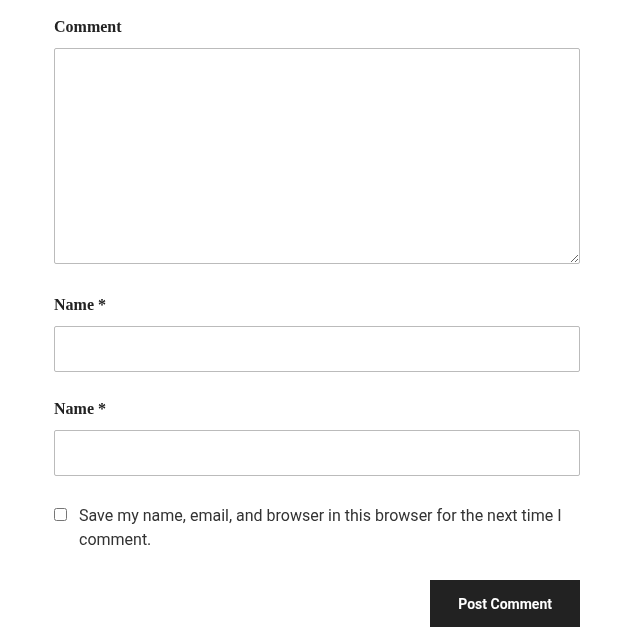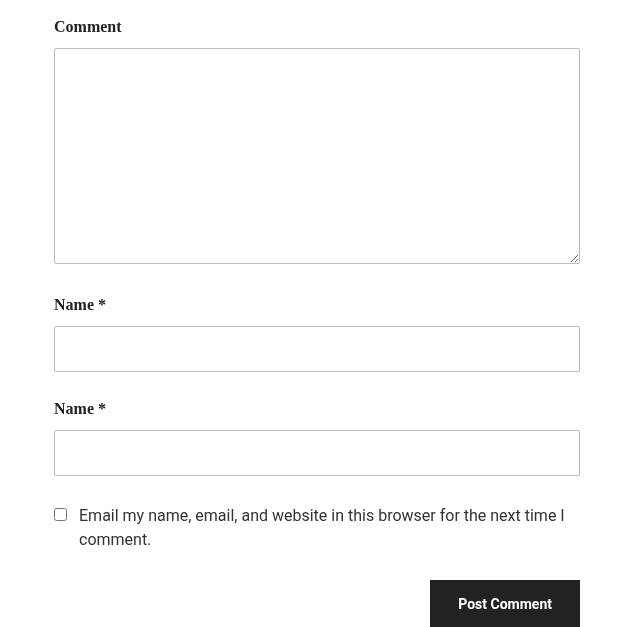--- a/index.html
+++ b/index.html
@@ -100,20 +100,20 @@
     <input type="text" class="text-input" value="" style="">
   </div>
 
   <div class="field-group">
     <label class="field-label"><span>Name </span><span class="required-asterisk">*</span></label>
     <input type="text" class="text-input" value="" style="">
   </div>
 
   <div class="checkbox-row">
     <input type="checkbox" class="checkbox-input" style="">
-    <label class="checkbox-label">Email my name, email, and website in this browser for the next time I comment.</label>
+    <label class="checkbox-label">Save my name, email, and browser in this browser for the next time I comment.</label>
   </div>
 
   <div class="submit-row">
     <button type="button" class="submit-button">Post Comment</button>
   </div>
 
 </form>
 
 </body></html>

